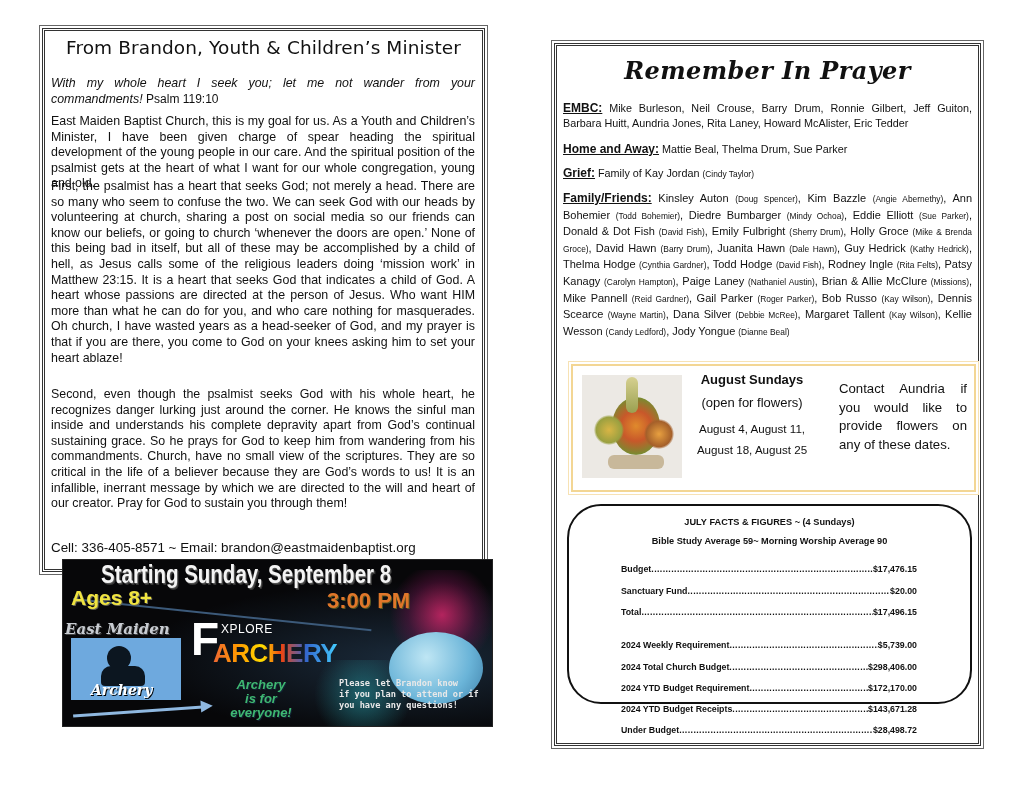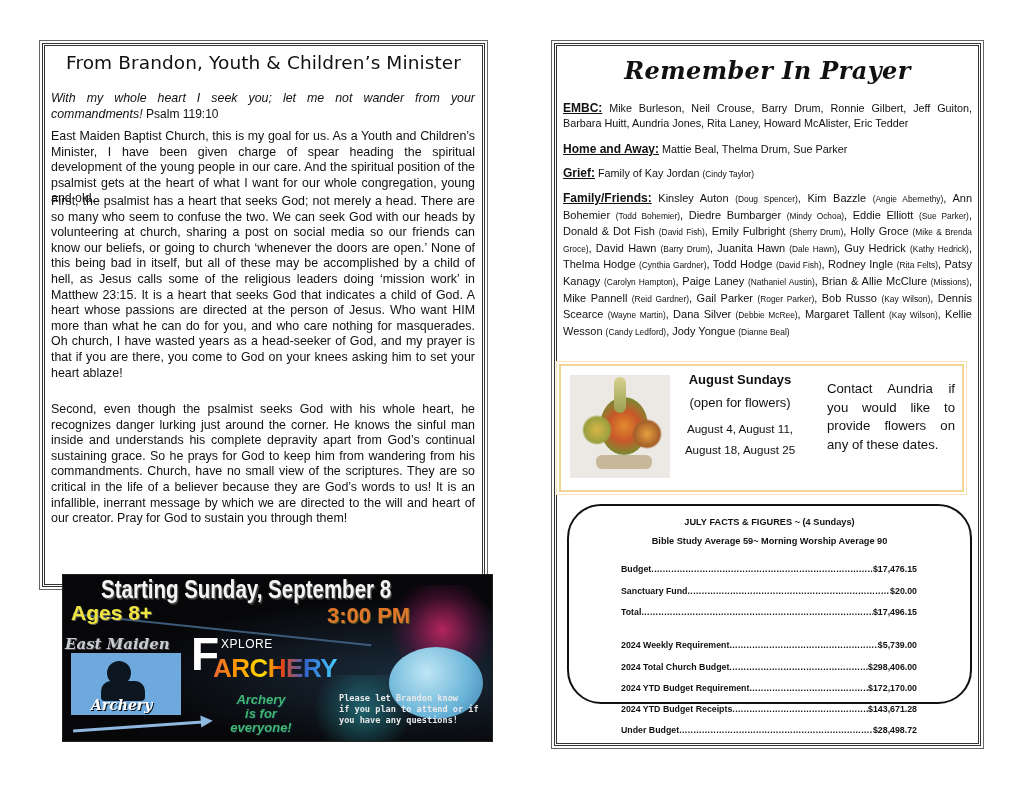--- a/index.html
+++ b/index.html
@@ -7,21 +7,21 @@
   body { position: relative; font-family: "Liberation Sans", sans-serif; color: #111; }
 
   
   .frame {
     position: absolute;
     border: 3px double #333;
     outline: 1px solid #666;
     outline-offset: 2px;
     background: #fff;
   }
-  #left-frame  { left: 42px;  top: 43px; width: 443px; height: 544px; }
+  #left-frame  { left: 42px;  top: 28px; width: 443px; height: 544px; }
   #right-frame { left: 554px; top: 43px; width: 427px; height: 703px; }
 
   
   .left-title {
     font-family: "DejaVu Sans", sans-serif;
     font-size: 18.5px;
     text-align: center;
     margin-top: 6px;
     letter-spacing: 0.1px;
   }
@@ -72,21 +72,21 @@
   }
   .rp { position: absolute; left: 6px; right: 6px; font-size: 10.8px; line-height: 15.4px; text-align: justify; }
   .rp .lbl { font-weight: bold; text-decoration: underline; font-size: 12px; }
   .rp .sm { font-size: 8.4px; }
   .embc { top: 55px; }
   .home { top: 96px; }
   .grief { top: 120px; }
   .family { top: 145px; font-size: 11px; line-height: 15.6px; }
 
   .flowers {
-    position: absolute; left: 2px; top: 318px; width: 405px; height: 128px;
+    position: absolute; left: 14px; top: 318px; width: 405px; height: 128px;
     border: 2px solid #f3d694; outline: 1px solid #f7e2b4; outline-offset: 2px;
   }
   .flower-img {
     position: absolute; left: 9px; top: 9px; width: 100px; height: 103px;
     background: #ece9e4; overflow: hidden;
   }
   .flower-img .blob { position:absolute; border-radius:50%; }
   .flower-col { position:absolute; left: 114px; top: 6px; width: 130px; text-align: center; font-size: 12.4px; }
   .flower-col .t { font-weight: bold; font-size: 13px; margin-bottom: 8px; }
   .flower-col .s { margin-bottom: 8px; font-size: 13px; }
@@ -112,20 +112,21 @@
 <div class="frame" id="left-frame">
   <div class="left-title">From Brandon, Youth &amp; Children’s Minister</div>
 
   <p class="lp verse">
     <span>With my whole heart I seek you; let me not wander from your commandments!</span>
     <span class="ref">Psalm 119:10</span>
   </p>
   <p class="lp p1">East Maiden Baptist Church, this is my goal for us. As a Youth and Children’s Minister, I have been given charge of spear heading the spiritual development of the young people in our care. And the spiritual position of the psalmist gets at the heart of what I want for our whole congregation, young and old.</p>
   <p class="lp p2">First, the psalmist has a heart that seeks God; not merely a head. There are so many who seem to confuse the two. We can seek God with our heads by volunteering at church, sharing a post on social media so our friends can know our beliefs, or going to church ‘whenever the doors are open.’ None of this being bad in itself, but all of these may be accomplished by a child of hell, as Jesus calls some of the religious leaders doing ‘mission work’ in Matthew 23:15. It is a heart that seeks God that indicates a child of God. A heart whose passions are directed at the person of Jesus. Who want HIM more than what he can do for you, and who care nothing for masquerades. Oh church, I have wasted years as a head-seeker of God, and my prayer is that if you are there, you come to God on your knees asking him to set your heart ablaze!</p>
   <p class="lp p3">Second, even though the psalmist seeks God with his whole heart, he recognizes danger lurking just around the corner. He knows the sinful man inside and understands his complete depravity apart from God’s continual sustaining grace. So he prays for God to keep him from wandering from his commandments. Church, have no small view of the scriptures. They are so critical in the life of a believer because they are God’s words to us! It is an infallible, inerrant message by which we are directed to the will and heart of our creator. Pray for God to sustain you through them!</p>
+  <p class="lp contact">Cell: 336-405-8571 ~ Email: brandon@eastmaidenbaptist.org</p>
 
   <div class="banner">
     <div class="splat1"></div>
     <div class="splat2"></div>
     <div class="arrow1"></div>
     <div class="balloon"></div>
     <div class="b-start">Starting Sunday, September 8</div>
     <div class="b-ages">Ages 8+</div>
     <div class="b-time">3:00 PM</div>
     <div class="b-logo">

